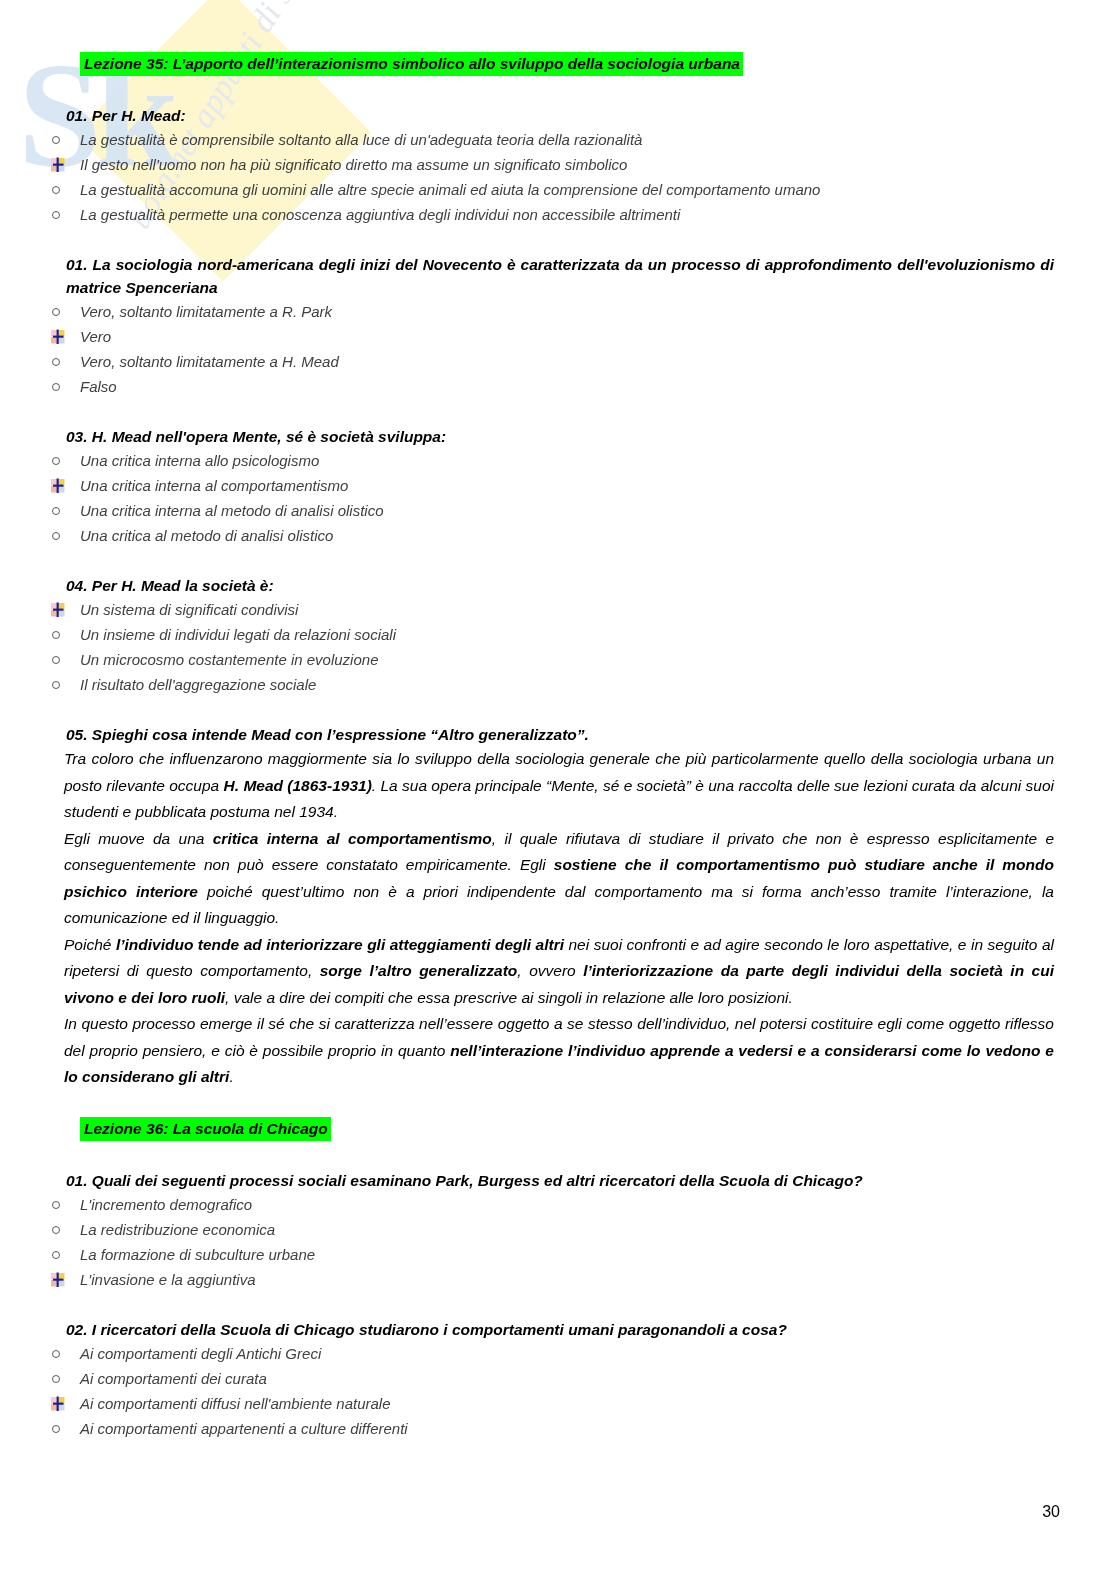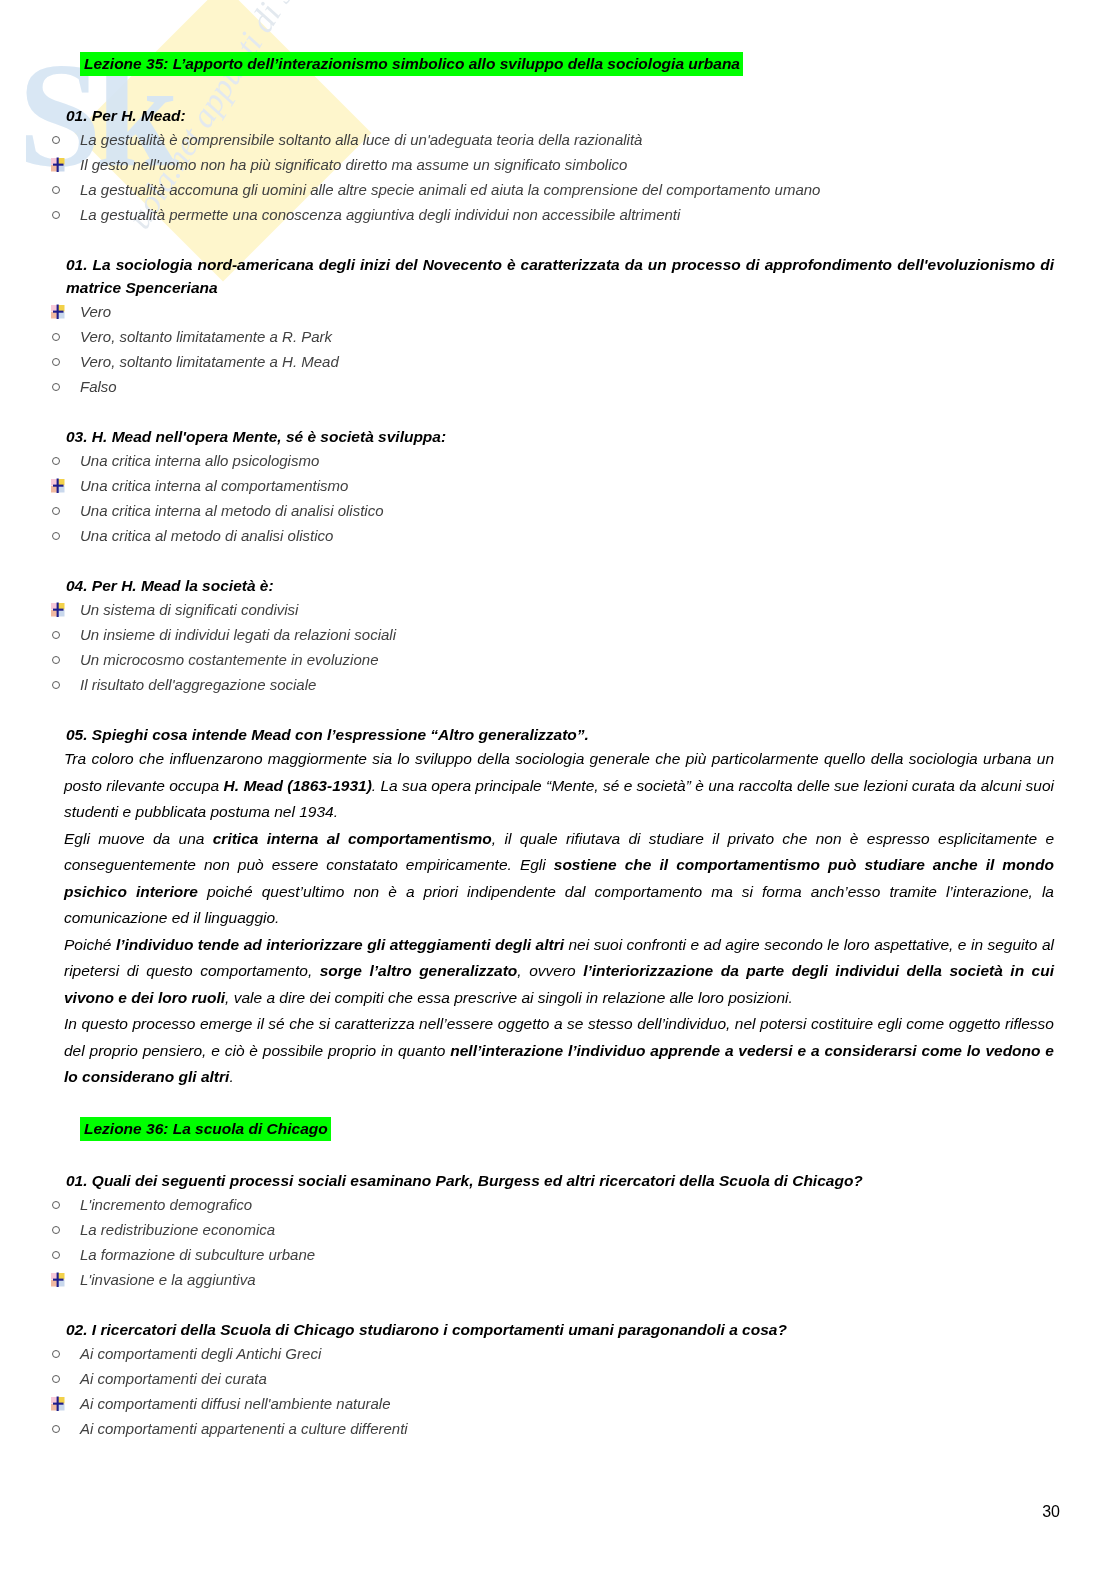--- a/index.html
+++ b/index.html
@@ -187,32 +187,32 @@
             </svg>
           </span><span>Il gesto nell'uomo non ha più significato diretto ma assume un significato simbolico</span></li>
         <li><span class="marker">
             <span class="circ"></span>
           </span><span>La gestualità accomuna gli uomini alle altre specie animali ed aiuta la comprensione del comportamento umano</span></li>
         <li><span class="marker">
             <span class="circ"></span>
           </span><span>La gestualità permette una conoscenza aggiuntiva degli individui non accessibile altrimenti</span></li>
       </ul><div class="spacer-between-q"></div><div class="q-title">01. La sociologia nord-americana degli inizi del Novecento è caratterizzata da un processo di approfondimento dell'evoluzionismo di matrice Spenceriana</div><ul class="answers">
         <li><span class="marker">
+            <span class="circ"></span>
+          </span><span>Vero, soltanto limitatamente a R. Park</span></li>
+        <li><span class="marker">
             <svg width="18" height="18" viewBox="0 0 18 18">
               <rect x="2" y="2" width="6.5" height="6.5" fill="#f7c8d8"></rect>
               <rect x="9" y="2" width="6.5" height="6.5" fill="#f2d14a"></rect>
               <rect x="2" y="9" width="6.5" height="6.5" fill="#f0b9a0"></rect>
               <rect x="9" y="9" width="6.5" height="6.5" fill="#c9d8ec"></rect>
               <rect x="7.6" y="1.5" width="2.1" height="14.5" fill="#1d1d8c"></rect>
               <rect x="4.0" y="7.6" width="10.5" height="2.1" fill="#1d1d8c"></rect>
             </svg>
           </span><span>Vero</span></li>
-        <li><span class="marker">
-            <span class="circ"></span>
-          </span><span>Vero, soltanto limitatamente a R. Park</span></li>
         <li><span class="marker">
             <span class="circ"></span>
           </span><span>Vero, soltanto limitatamente a H. Mead</span></li>
         <li><span class="marker">
             <span class="circ"></span>
           </span><span>Falso</span></li>
       </ul><div class="spacer-between-q"></div><div class="q-title">03. H. Mead nell'opera Mente, sé è società sviluppa:</div><ul class="answers">
         <li><span class="marker">
             <span class="circ"></span>
           </span><span>Una critica interna allo psicologismo</span></li>

